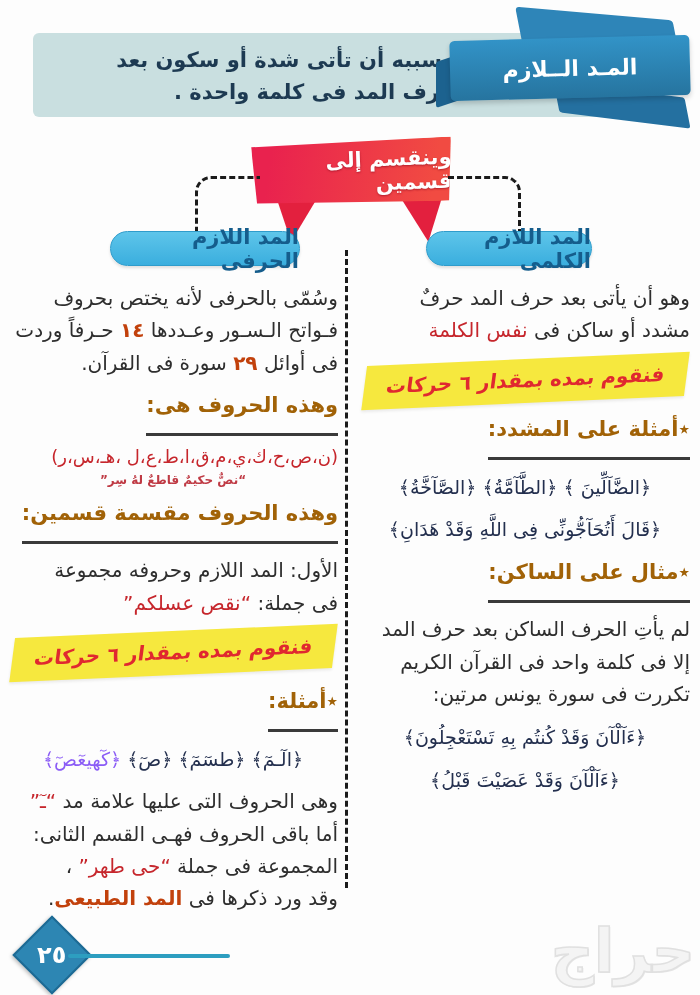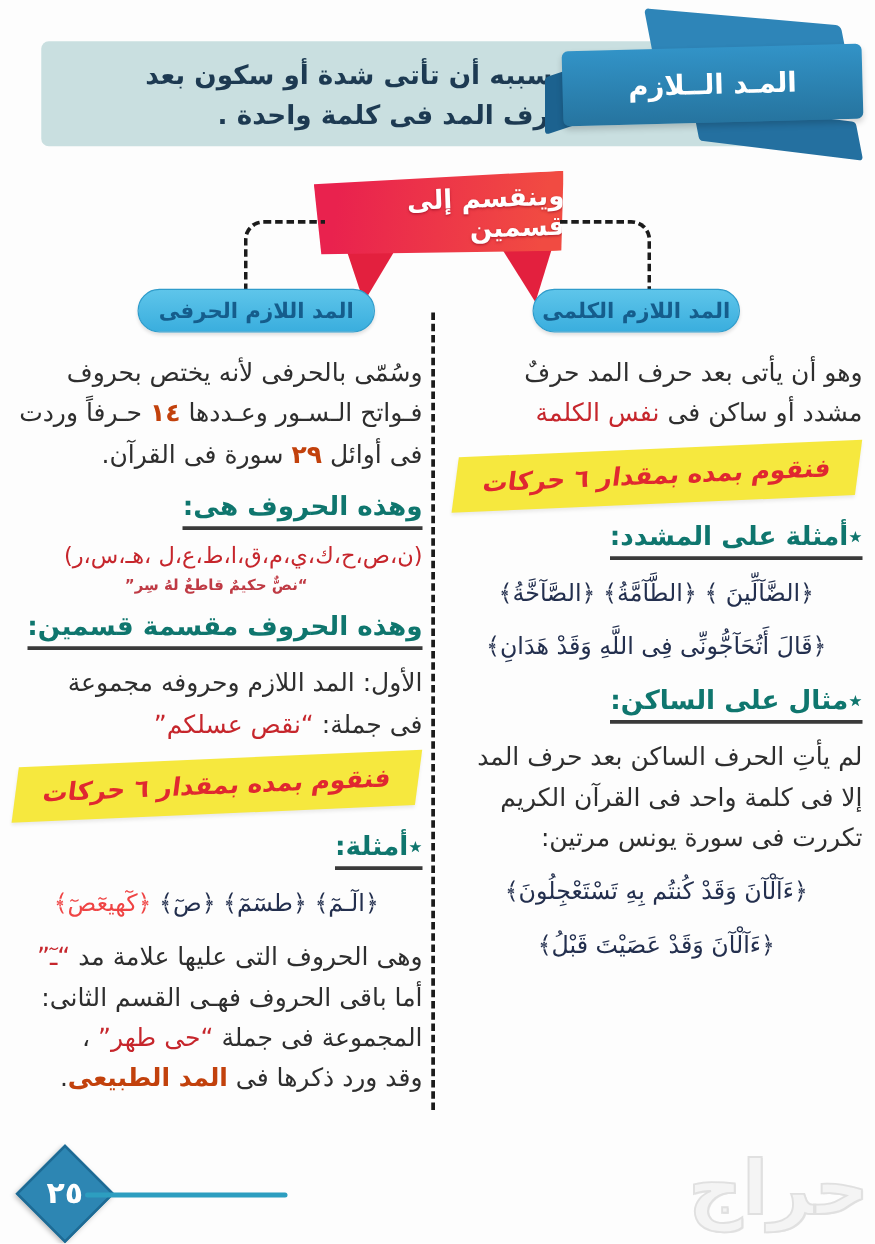--- a/index.html
+++ b/index.html
@@ -79,56 +79,56 @@
   }
 
   
   .pill {
     position:absolute; top:231px; height:33px; border-radius:18px;
     background:linear-gradient(180deg,#5ec5ea,#3aaede);
     border:1px solid #2f9ccb;
     display:flex; align-items:center; justify-content:center;
     box-shadow:0 2px 3px rgba(0,0,0,0.12);
   }
-  .pill span { color:#155d8c; font-size:17px; font-weight:bold; }
+  .pill span { color:#155d8c; font-size:21px; font-weight:bold; }
   .pill-left { left:110px; width:188px; }
   .pill-right { left:426px; width:164px; }
 
   
   .col { position:absolute; top:282px; }
   .col-harfi { left:8px; width:330px; }
   .col-kalimi { left:360px; width:330px; }
 
   .body-text {
     margin:0 0 10px 0; color:#2e2e2e; font-size:20px; line-height:1.62;
     text-align:right;
   }
   .center { text-align:right; }
   .red { color:#c6262c; }
   .red-bold { color:#c2410c; font-weight:bold; }
 
   .heading-row { text-align:right; margin:14px 0 10px 0; }
   .heading {
-    display:inline-block; color:#0f766e; font-size:21px; font-weight:bold;
-    border-bottom:3px solid #3a3a3a; padding-bottom:4px;
+    display:inline-block; color:#a16207; font-size:21px; font-weight:bold;
+    border-bottom:3px solid #3a3a3a; padding-bottom:16px;
   }
 
   .hl-row { text-align:center; margin:12px 0 10px 0; }
   .hl {
     display:inline-block; background:#f6e83e; color:#e02830;
     font-weight:bold; font-size:20px; padding:9px 22px 11px;
     transform:rotate(-2.5deg) skewX(-10deg);
     box-shadow:0 2px 3px rgba(0,0,0,0.08);
   }
 
   .quran {
     margin:8px 0; color:#232f4e; font-size:19px; line-height:1.8;
     text-align:center; letter-spacing:0.3px;
   }
-  .quran-red { color:#ef4444;font-family:Liberation Serif, serif; }
+  .quran-red { color:#8b5cf6;font-family:Liberation Serif, serif; }
   .rhyme {
     margin:6px 0 8px 0; text-align:center; color:#bf3a44;
     font-size:12px; font-weight:bold;
   }
   .letters-line {
     margin:2px 0 6px 0; text-align:right; color:#c6262c; font-size:18px;
   }
 
   
   .page-badge {

